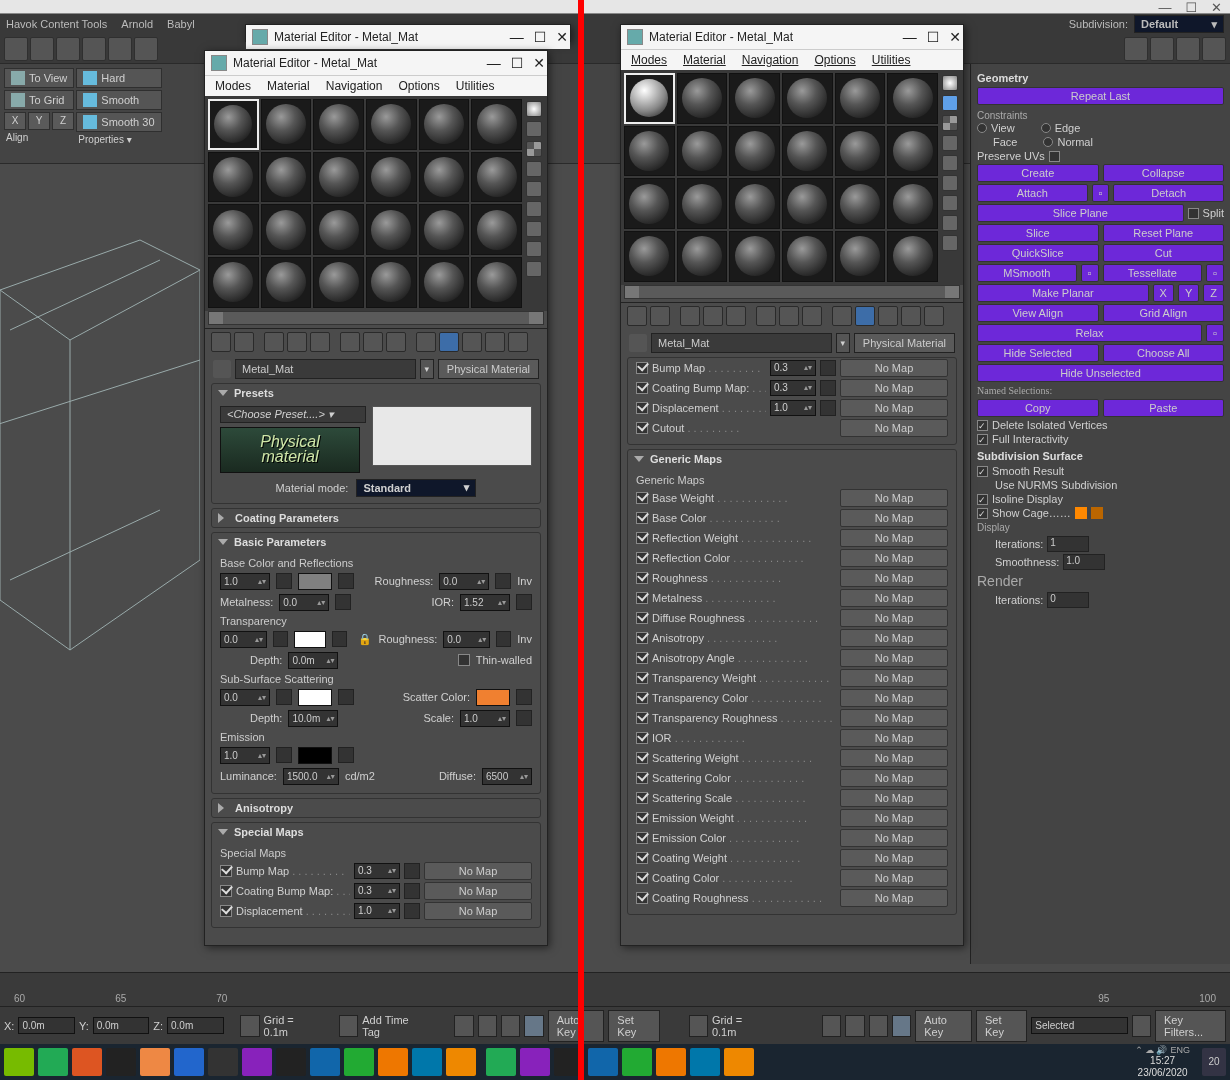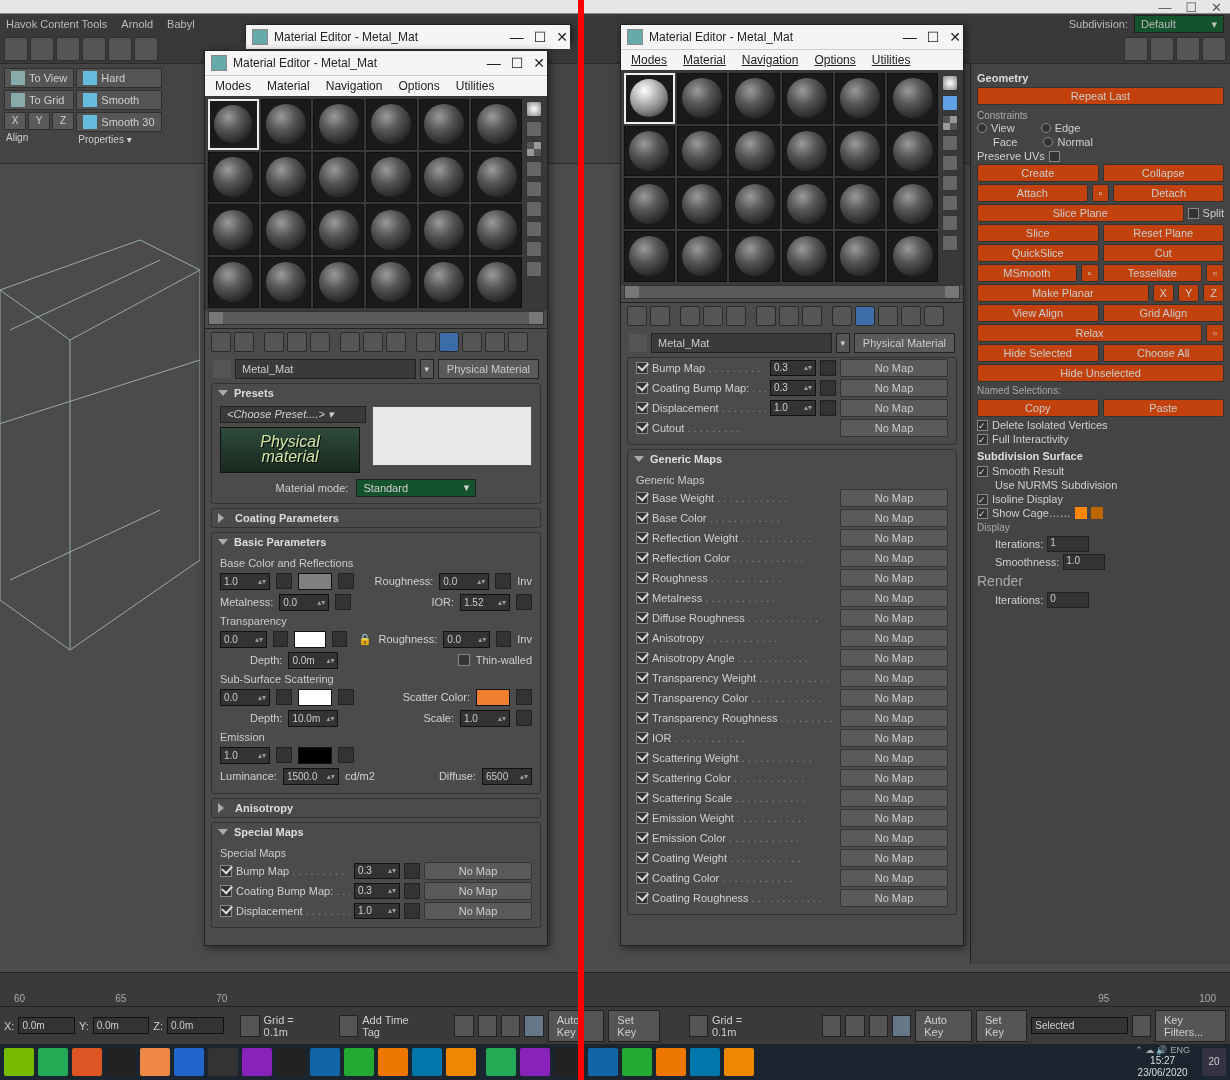--- a/index.html
+++ b/index.html
@@ -24,21 +24,21 @@
   .ribbon { height:100px; background:#444; display:flex; padding:4px; gap:2px; border-bottom:1px solid #2a2a2a;}
   .ribbon-col { display:flex; flex-direction:column; gap:2px;}
   .ribbon-btn { background:#555; border:1px solid #2f2f2f; padding:2px 6px; display:flex; align-items:center; gap:4px; font-size:11px;}
   .ribbon-ico { width:14px; height:14px; background:#8aa;}
   .axis-row { display:flex; gap:2px;}
   .axis { width:22px; height:18px; background:#5a5a5a; border:1px solid #2f2f2f; text-align:center; line-height:16px; font-size:10px;}
 
   .rightpanel { position:absolute; right:0; top:64px; width:260px; height:900px; background:#444; border-left:1px solid #222; padding:4px;}
   .rp-section-title { font-size:11px; font-weight:600; color:#ddd; padding:4px 0 2px 2px;}
   .rp-row { display:flex; align-items:center; gap:4px; padding:1px 2px; font-size:11px;}
-  .rp-btn { background:#c2410c; border:1px solid #333; padding:2px 8px; font-size:11px; border-radius:2px; color:#ccc; flex:1; text-align:center;}
+  .rp-btn { background:#6d28d9; border:1px solid #333; padding:2px 8px; font-size:11px; border-radius:2px; color:#ccc; flex:1; text-align:center;}
   .rp-btn.small{flex:0 0 auto; padding:2px 6px;}
   .rp-radio { width:10px; height:10px; border-radius:50%; border:1px solid #888; background:#333;}
   .rp-check { width:11px; height:11px; border:1px solid #888; background:#333; display:inline-block;}
   .rp-check.on::after{content:"✓"; font-size:9px; position:relative; top:-2px; left:0; color:#ddd;}
   .rp-spin { width:42px; height:16px; background:#333; border:1px solid #222; font-size:10px; padding:0 2px; color:#ccc;}
   .swatch2 {width:12px; height:12px; display:inline-block;}
 
   .viewport-wire { position:absolute; left:0; top:230px; width:200px; height:470px; }
   .viewport-wire svg { width:100%; height:100%; }
 
@@ -91,21 +91,21 @@
   .roll-h { display:flex; align-items:center; gap:6px; padding:3px 6px; font-weight:600; color:#ddd; font-size:11px;}
   .roll-h .arr { width:0;height:0; border-left:5px solid transparent; border-right:5px solid transparent; border-top:6px solid #aaa;}
   .roll-h.closed .arr { border-top:none; border-bottom:none; border-left:6px solid #aaa; border-top:5px solid transparent; border-bottom:5px solid transparent;}
   .roll-c { padding:4px 8px 6px 8px;}
 
   .preset-row { display:flex; gap:6px; align-items:flex-start;}
   .preset-sel { flex:1; height:18px; background:#3a3a3a; border:1px solid #222; padding:1px 6px; font-style:italic; font-size:11px;}
   .preset-preview { width:160px; height:60px; background:#e8e8e8; border:1px solid #555; position:relative; overflow:hidden;}
   .phys-logo { width:140px; height:46px; background:linear-gradient(#2d4a3a,#1a2a20); border:1px solid #111; display:flex; align-items:center; justify-content:center; font-family:Impact,sans-serif; font-size:16px; color:#cfe6a8; text-shadow:1px 1px 0 #000; line-height:0.9; text-align:center; font-style:italic;}
   .mode-row { display:flex; gap:8px; align-items:center; justify-content:center; padding-top:6px;}
-  .mode-dd { width:120px; height:18px; background:#14532d; border:1px solid #222; padding:1px 6px; display:flex; justify-content:space-between; align-items:center;}
+  .mode-dd { width:120px; height:18px; background:#0f172a; border:1px solid #222; padding:1px 6px; display:flex; justify-content:space-between; align-items:center;font-weight:bold;}
 
   .sub-h { font-size:11px; color:#ccc; padding:2px 0;}
   .prow { display:flex; align-items:center; gap:6px; padding:2px 0; font-size:11px;}
   .spin { width:50px; height:17px; background:#333; border:1px solid #111; color:#ccc; padding:0 3px; display:flex; align-items:center; justify-content:space-between; font-size:10px;}
   .spin .ar{font-size:8px; color:#999;}
   .swatch { width:34px; height:17px; border:1px solid #111;}
   .swatch.white{background:#fff;}
   .swatch.black{background:#000;}
   .swatch.orange{background:#f08030;}
   .swatch.gray{background:#808080;}
@@ -289,21 +289,21 @@
         <div class="rp-btn">Relax</div>
         <div class="rp-btn small">▫</div>
       </div>
     <div class="rp-row">
         <div class="rp-btn">Hide Selected</div>
         <div class="rp-btn">Choose All</div>
       </div>
     <div class="rp-row">
         <div class="rp-btn">Hide Unselected</div>
       </div>
-    <div style="font-size:10px; color:#aaa; padding:2px;">Named Selections:</div>
+    <div style="font-size:10px; color:#aaa; padding:2px;font-family:Liberation Serif, serif;">Named Selections:</div>
     <div class="rp-row">
         <div class="rp-btn">Copy</div>
         <div class="rp-btn">Paste</div>
       </div>
     <div class="rp-row">
         <span class="rp-check on"></span>
         <span>Delete Isolated Vertices</span>
       </div>
     <div class="rp-row">
         <span class="rp-check on"></span>

